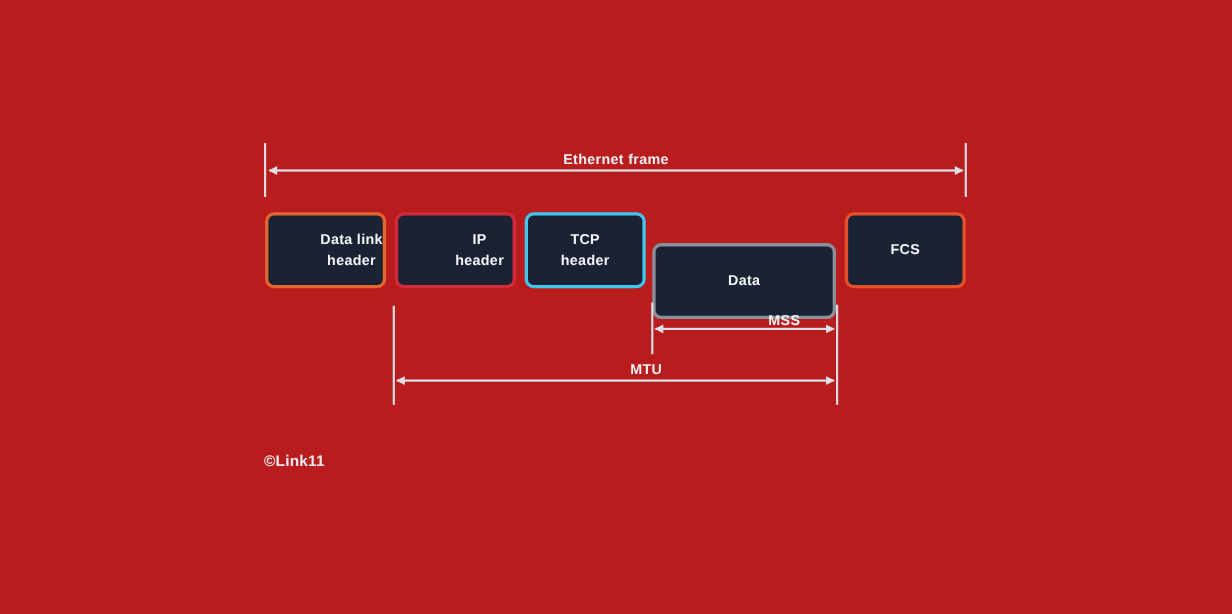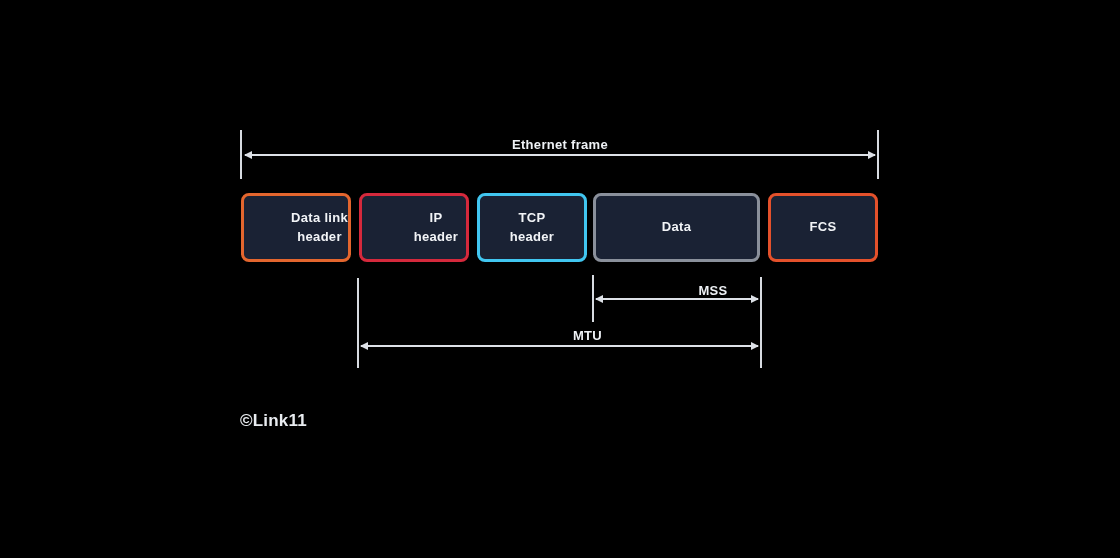--- a/index.html
+++ b/index.html
@@ -5,21 +5,21 @@
   * { margin: 0; padding: 0; box-sizing: border-box; }
   html, body { width: 1120px; height: 558px; }
   body {
     font-family: "Liberation Sans", "DejaVu Sans", sans-serif;
     background: #1A2234;
   }
   .canvas {
     position: relative;
     width: 1120px;
     height: 558px;
-    background: #000000;
+    background: #b91c1c;
     overflow: hidden;
   }
   
   .tick {
     position: absolute;
     width: 2px;
     background: #d7dbe1;
   }
   
   .harrow {
@@ -64,21 +64,21 @@
     letter-spacing: 0.3px;
     color: #f2f4f7;
     text-align: center;
     line-height: 1.45;
     white-space: pre-line;
   }
   .watermark {
     position: absolute;
     left: 240px;
     top: 411px;
-    font-size: 17px;
+    font-size: 14px;
     font-weight: 700;
     letter-spacing: 0.2px;
     color: #e9ecf0;
   }
 </style>
 </head>
 <body>
 
 <div class="canvas">
 
@@ -95,21 +95,21 @@
 header</span>
     </div>
     <div class="frame-box" style="left: 359px; width: 110px; border-color: rgb(213, 41, 60); padding-left: 44px;">
       <span class="box-label">IP
 header</span>
     </div>
     <div class="frame-box" style="left: 477px; width: 110px; border-color: rgb(65, 198, 240);">
       <span class="box-label">TCP
 header</span>
     </div>
-    <div class="frame-box" style="left: 593px; width: 167px; border-color: rgb(138, 144, 155);">
+    <div class="frame-box" style="left: 593px; width: 167px; border-color: rgb(138, 144, 155); margin-top: 28px;">
       <span class="box-label">Data</span>
     </div>
     <div class="frame-box" style="left: 768px; width: 110px; border-color: rgb(228, 81, 43);">
       <span class="box-label">FCS</span>
     </div>
   </div>
 
   <div>
     <div class="tick" style="left:592px; top:275px; height:47px;"></div>
     <div class="tick" style="left:760px; top:277px; height:91px;"></div>

